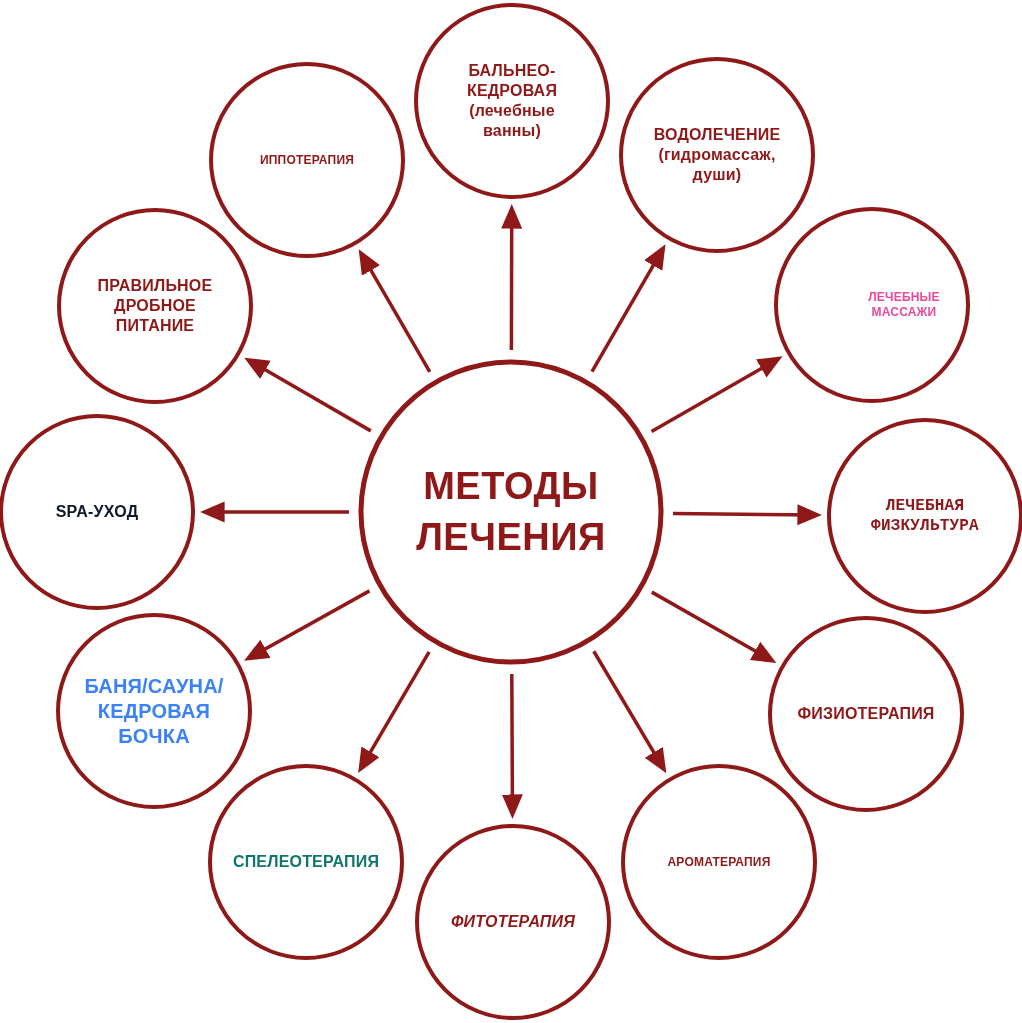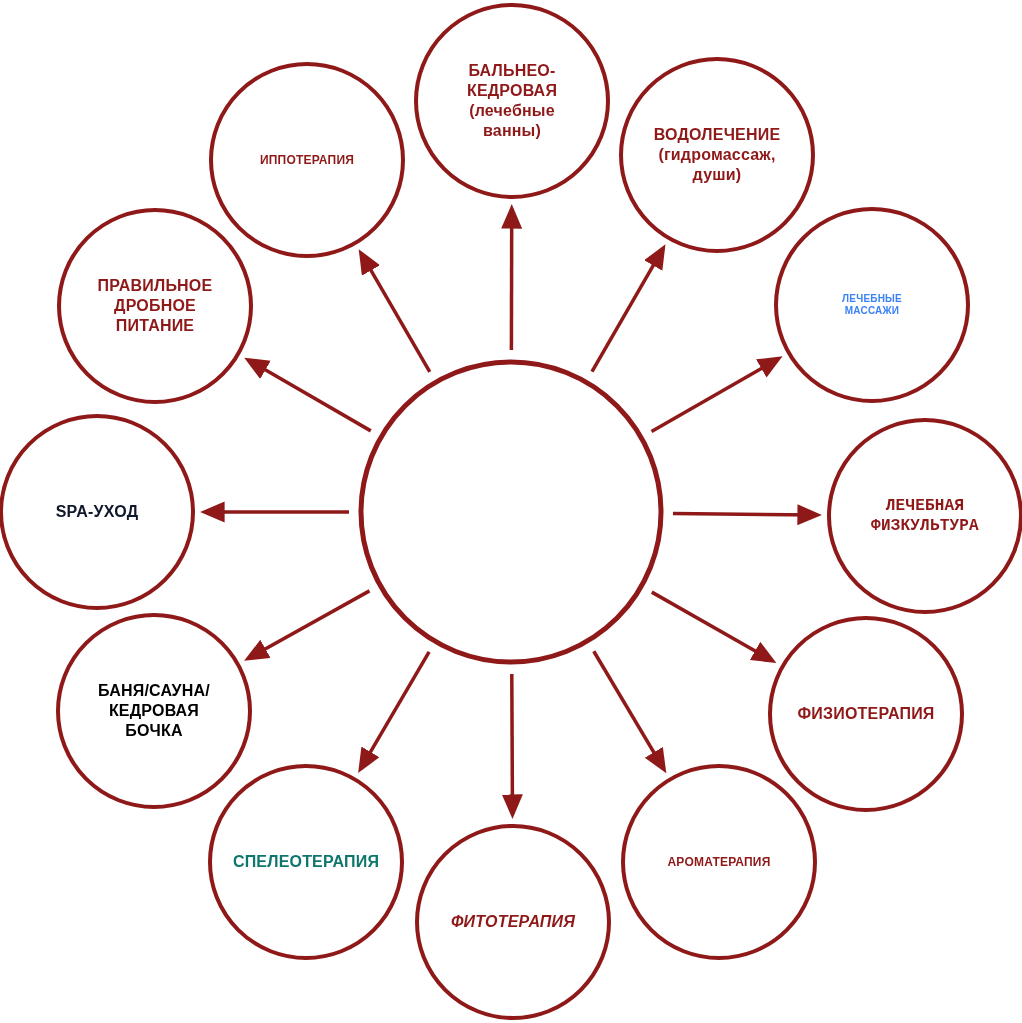--- a/index.html
+++ b/index.html
@@ -94,32 +94,34 @@
   </svg>
 
   <div id="label-layer">
       <div class="node-label" style="left: 416px; top: 5px; width: 192px; height: 192px; font-size: 16px; color: rgb(143, 25, 25);">БАЛЬНЕО-
 КЕДРОВАЯ
 (лечебные
 ванны)</div>
       <div class="node-label" style="left: 621px; top: 59px; width: 192px; height: 192px; font-size: 16px; color: rgb(143, 25, 25);">ВОДОЛЕЧЕНИЕ
 (гидромассаж,
 души)</div>
-      <div class="node-label" style="left: 776px; top: 209px; width: 192px; height: 192px; font-size: 10px; color: #3b82f6;">ЛЕЧЕБНЫЕ
+      <div class="node-label" style="left: 808px; top: 209px; width: 192px; height: 192px; font-size: 12px; color: #ec4899;">ЛЕЧЕБНЫЕ
 МАССАЖИ</div>
       <div class="node-label" style="left: 829px; top: 420px; width: 192px; height: 192px; font-size: 16px; color: rgb(143, 25, 25); font-family: Liberation Mono, monospace;">ЛЕЧЕБНАЯ
 ФИЗКУЛЬТУРА</div>
       <div class="node-label" style="left: 770px; top: 618px; width: 192px; height: 192px; font-size: 16px; color: rgb(143, 25, 25);">ФИЗИОТЕРАПИЯ</div>
       <div class="node-label" style="left: 623px; top: 766px; width: 192px; height: 192px; font-size: 12px; color: rgb(143, 25, 25);">АРОМАТЕРАПИЯ</div>
       <div class="node-label" style="left: 417px; top: 826px; width: 192px; height: 192px; font-size: 16px; color: rgb(143, 25, 25); font-style: italic;">ФИТОТЕРАПИЯ</div>
       <div class="node-label" style="left: 210px; top: 766px; width: 192px; height: 192px; font-size: 16px; color: #0f766e;">СПЕЛЕОТЕРАПИЯ</div>
-      <div class="node-label" style="left: 58px; top: 615px; width: 192px; height: 192px; font-size: 16px; color: #000000;">БАНЯ/САУНА/
+      <div class="node-label" style="left: 58px; top: 615px; width: 192px; height: 192px; font-size: 20px; color: #3b82f6;">БАНЯ/САУНА/
 КЕДРОВАЯ
 БОЧКА</div>
       <div class="node-label" style="left: 1px; top: 416px; width: 192px; height: 192px; font-size: 16px; color: #0f172a;">SPA-УХОД</div>
       <div class="node-label" style="left: 59px; top: 210px; width: 192px; height: 192px; font-size: 16px; color: rgb(143, 25, 25);">ПРАВИЛЬНОЕ
 ДРОБНОЕ
 ПИТАНИЕ</div>
       <div class="node-label" style="left: 211px; top: 64px; width: 192px; height: 192px; font-size: 12px; color: rgb(143, 25, 25);">ИППОТЕРАПИЯ</div>
     </div>
 
+  <div class="node-label center-label" id="center-label" style="left: 361px; top: 362px; width: 300px; height: 300px; color: rgb(143, 25, 25);">МЕТОДЫ
+ЛЕЧЕНИЯ</div>
 
 </div>
 
 </body></html>

